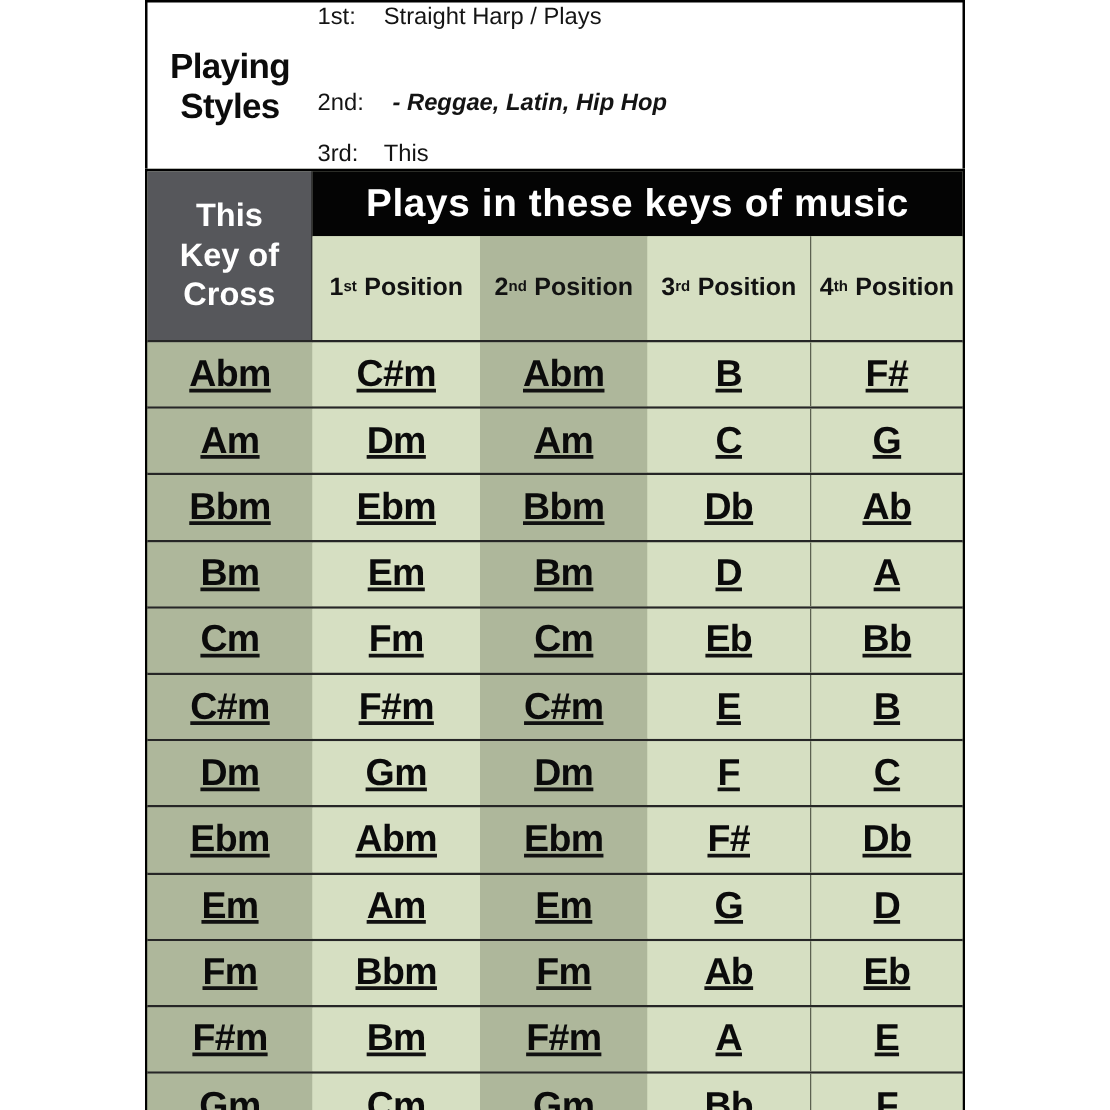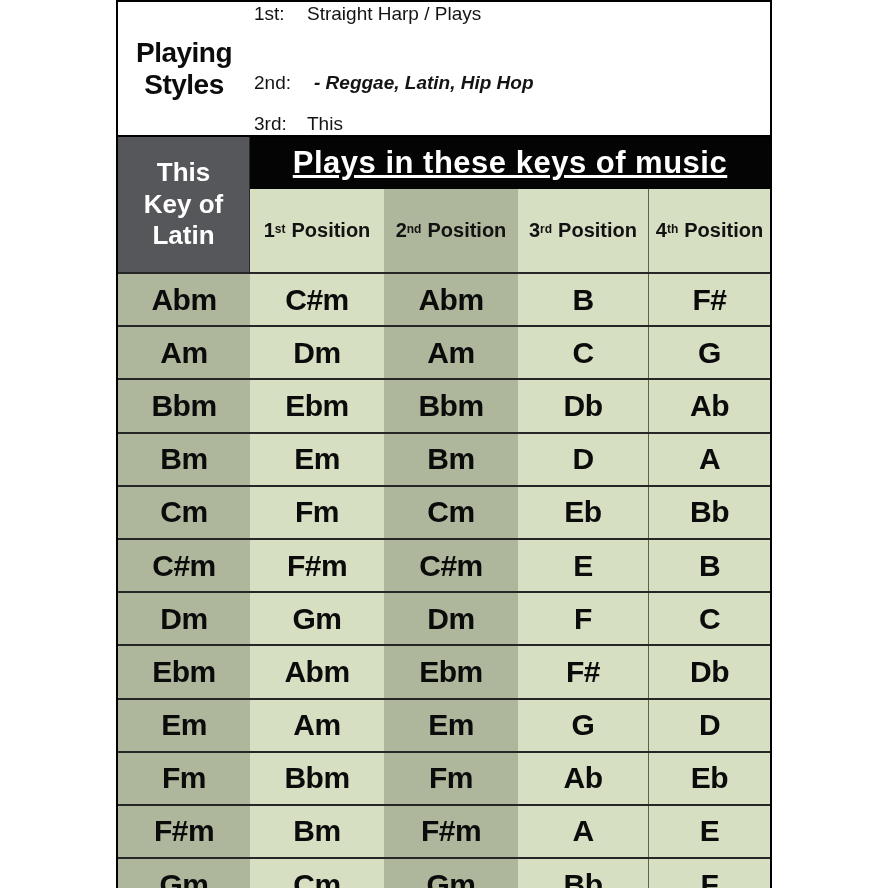--- a/index.html
+++ b/index.html
@@ -93,21 +93,20 @@
     grid-column: 2 / 6;
     grid-row: 1;
     background: #040404;
     color: #ffffff;
     display: flex;
     align-items: center;
     justify-content: center;
     font-weight: bold;
     font-size: 31px;
     letter-spacing: 0.5px;
-    text-decoration: underline;
   }
   .pos-head {
     grid-row: 2;
     display: flex;
     align-items: center;
     justify-content: center;
     font-weight: bold;
     font-size: 20px;
     color: #121212;
   }
@@ -120,20 +119,21 @@
   }
   .bg-light { background: #d6dfc2; }
   .bg-olive { background: #aeb79b; }
   .pos-head.p4, .cell.p4 { border-left: 1px solid #5c6150; }
 
   .chart-body .row {
     display: grid;
     grid-template-columns: 132px 134px 134px 130px 1fr;
     height: 51.2px;
     border-top: 2px solid #262626;
+    text-decoration: underline;
   }
   .cell {
     display: flex;
     align-items: center;
     justify-content: center;
     font-weight: bold;
     font-size: 30px;
     letter-spacing: -0.5px;
     color: #0b0b0b;
   }
@@ -164,21 +164,21 @@
 
       </div>
     </div>
   </div>
 
   <div class="keychart">
     <div class="chart-header">
       <div class="corner">
         <div>This</div>
         <div>Key of</div>
-        <div>Latin</div>
+        <div>Cross</div>
       </div>
       <div class="banner">Plays in these keys of music</div>
       <div class="pos-head p1 bg-light">
         <span>1</span>
           <sup>st</sup>
           <span>Position</span>
       </div>
       <div class="pos-head p2 bg-olive">
         <span>2</span>
           <sup>nd</sup>

